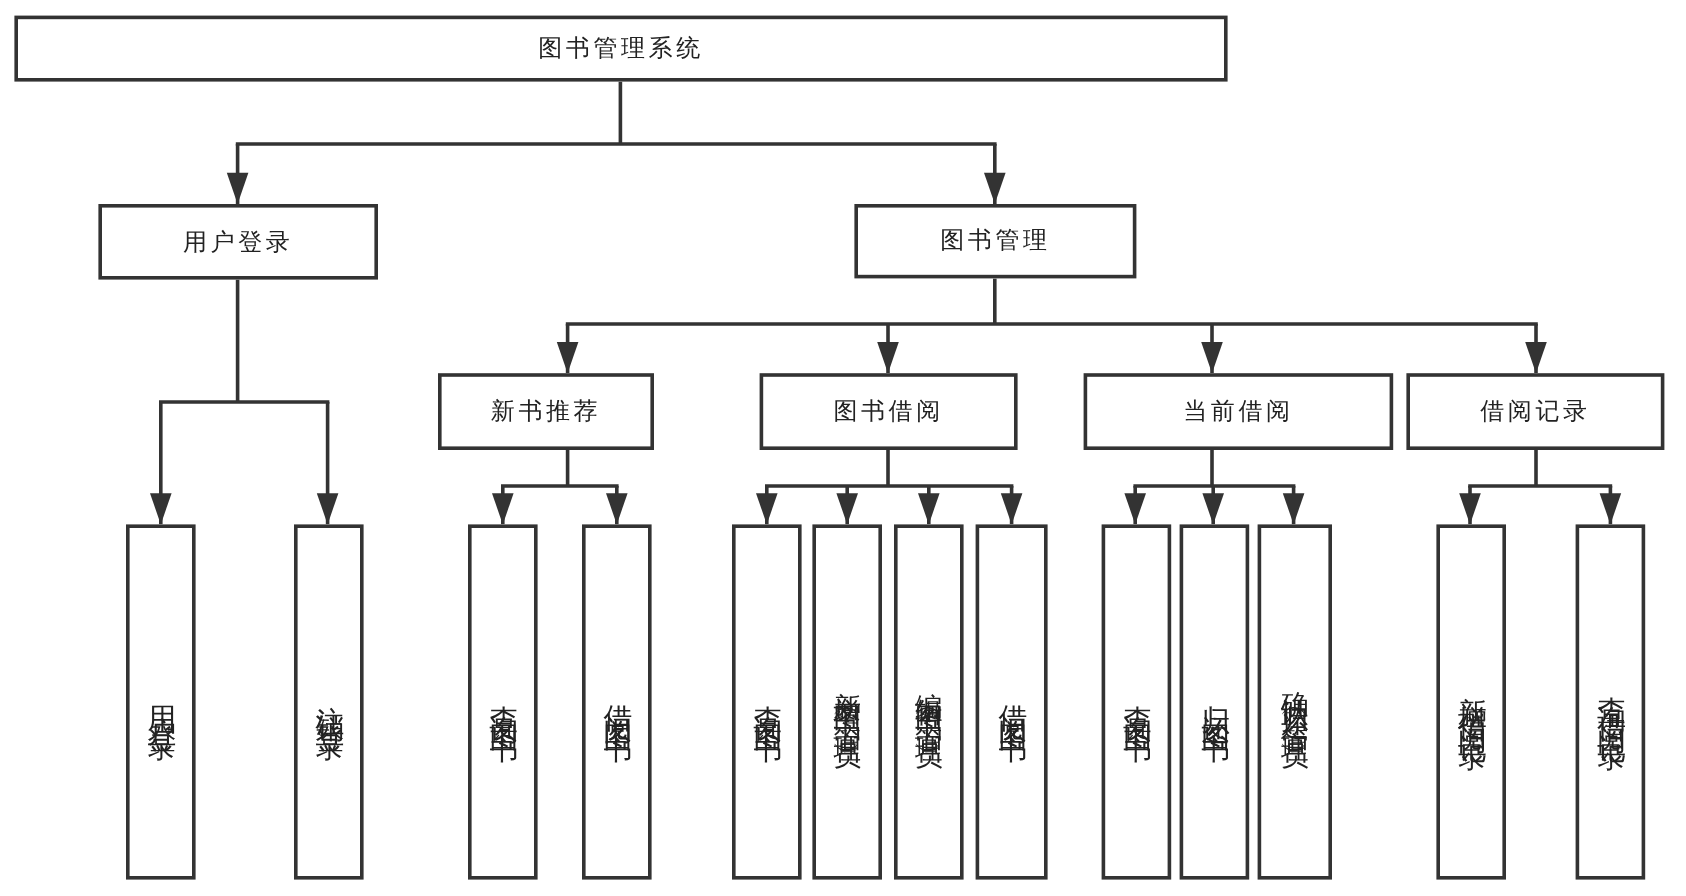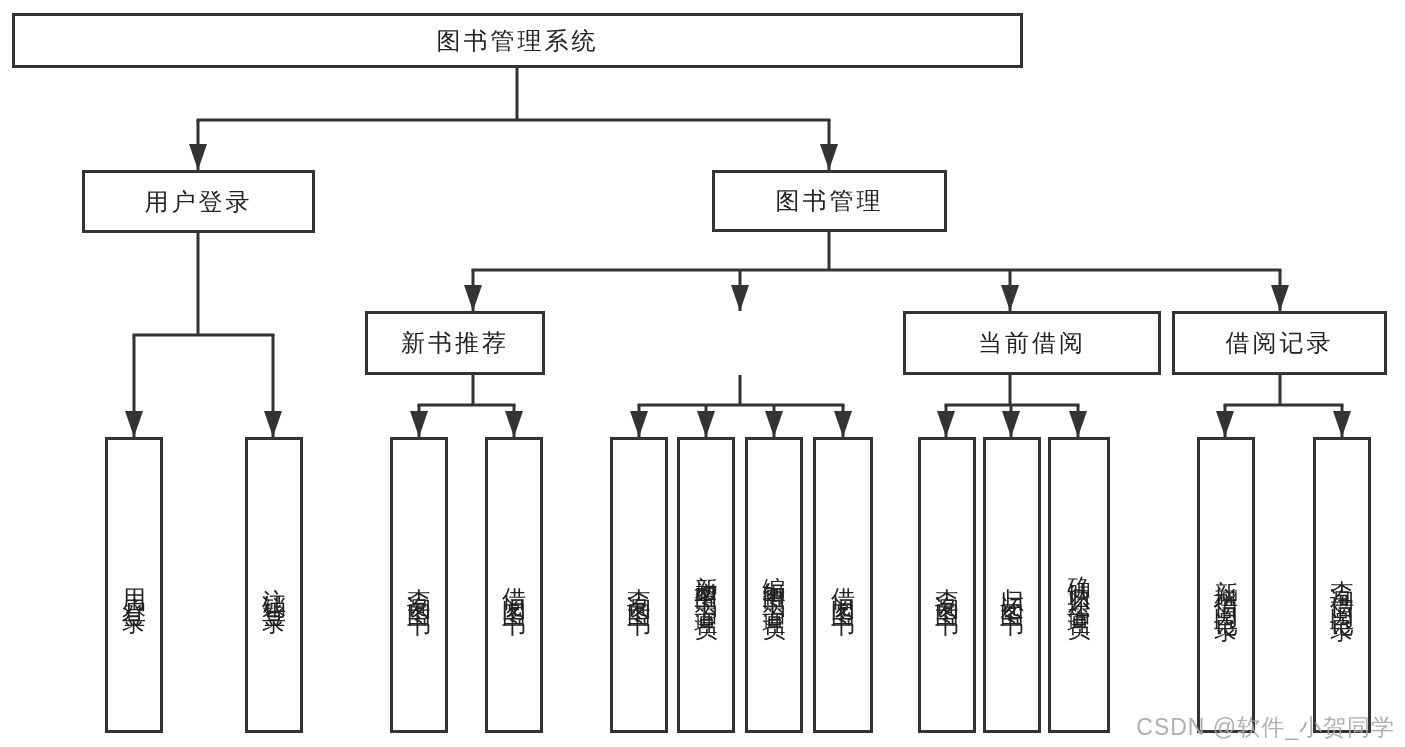--- a/index.html
+++ b/index.html
@@ -7,21 +7,21 @@
     position:relative; width:1405px; height:747px; background:#ffffff;
     font-family:"Liberation Sans","DejaVu Sans",sans-serif; overflow:hidden;
   }
   .connectors { position:absolute; left:0; top:0; width:1405px; height:747px; }
   .box {
     position:absolute; box-sizing:border-box;
     border:3px solid #333333; background:#ffffff;
     display:flex; align-items:center; justify-content:center;
     color:#222222;
   }
-  .h-label { font-size:24px; letter-spacing:3px; white-space:nowrap; line-height:1; }
+  .h-label { font-size:20px; letter-spacing:3px; white-space:nowrap; line-height:1; }
   .v-label {
     writing-mode:vertical-rl; text-orientation:mixed;
     font-size:24px; letter-spacing:8px; line-height:1; white-space:nowrap;
   }
   .v-tight { font-size:23px; letter-spacing:6px; }
   .watermark {
     position:absolute; right:10px; bottom:4px; z-index:5;
     font-size:23px; color:rgba(168,168,168,0.92); letter-spacing:1px; white-space:nowrap;
   }
 </style>
@@ -80,20 +80,23 @@
   <div class="box" style="left:82px; top:170px; width:233px; height:63px;">
     <span class="h-label">用户登录</span>
   </div>
   <div class="box" style="left:712px; top:170px; width:235px; height:62px;">
     <span class="h-label">图书管理</span>
   </div>
 
   <div class="box" style="left:365px; top:311px; width:180px; height:64px;">
     <span class="h-label">新书推荐</span>
   </div>
+  <div class="box" style="left:633px; top:311px; width:215px; height:64px;">
+    <span class="h-label">图书借阅</span>
+  </div>
   <div class="box" style="left:903px; top:311px; width:258px; height:64px;">
     <span class="h-label">当前借阅</span>
   </div>
   <div class="box" style="left:1172px; top:311px; width:215px; height:64px;">
     <span class="h-label">借阅记录</span>
   </div>
 
   <div class="box" style="left:105px; top:437px; width:58px; height:296px;">
     <span class="v-label">用户登录</span>
   </div>
@@ -131,15 +134,14 @@
     <span class="v-label v-tight">确认归还（管理员）</span>
   </div>
 
   <div class="box" style="left:1197px; top:437px; width:58px; height:296px;">
     <span class="v-label">新增借阅记录</span>
   </div>
   <div class="box" style="left:1313px; top:437px; width:58px; height:296px;">
     <span class="v-label">查询借阅记录</span>
   </div>
 
-  <div class="watermark">CSDN @软件_小贺同学</div>
 
 </div>
 
 </body></html>

